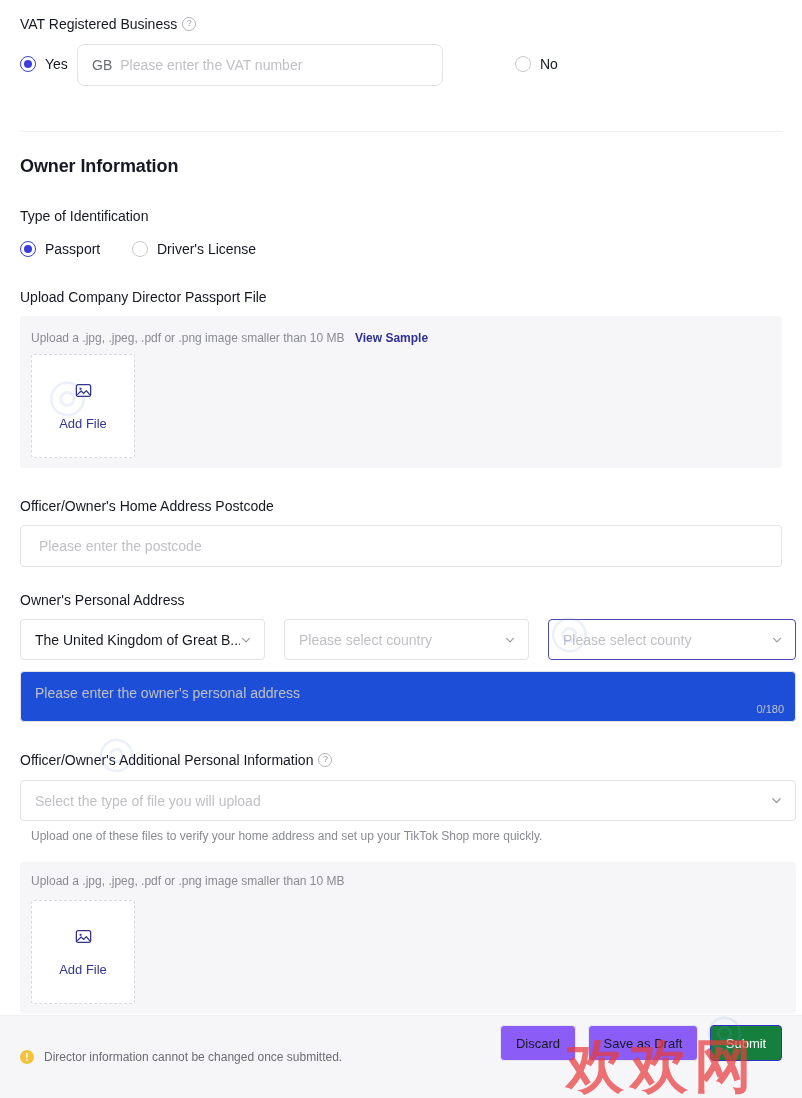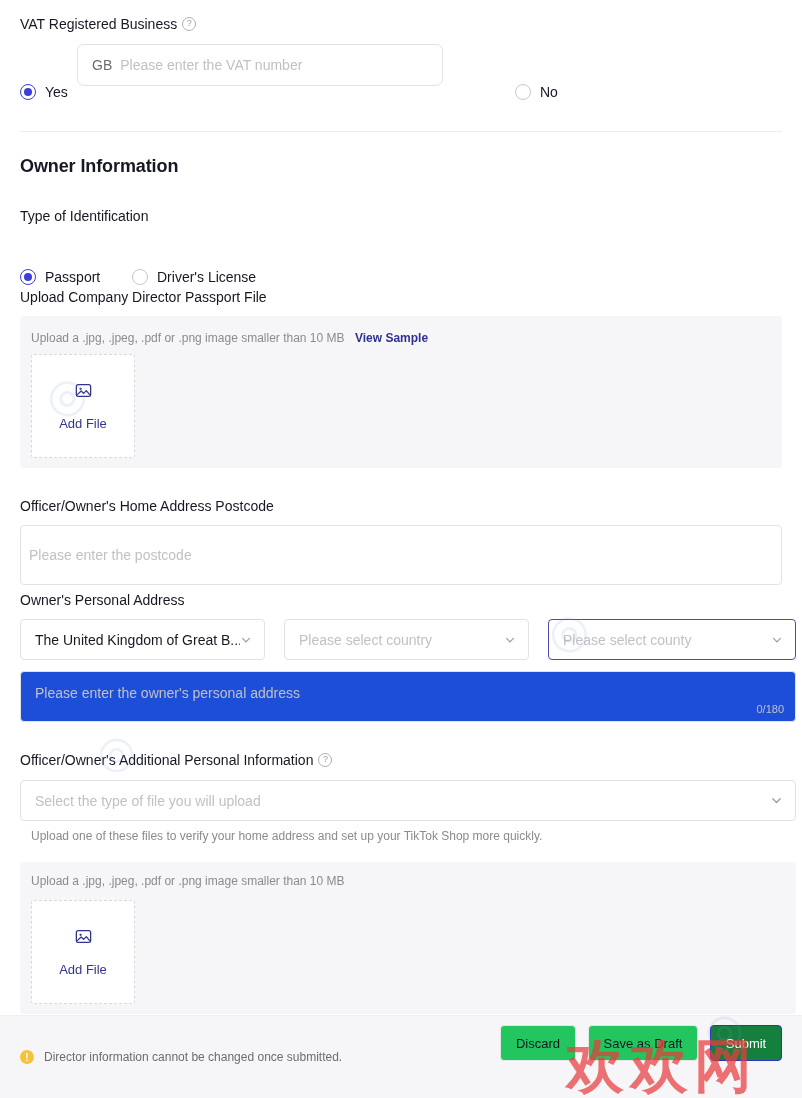--- a/index.html
+++ b/index.html
@@ -38,21 +38,21 @@
     font-size: 9px;
     line-height: 1;
     vertical-align: middle;
     margin-left: 5px;
     position: relative;
     top: -1px;
     cursor: pointer;
   }
 
   
-  .radio-row { display: flex; align-items: center; margin-top: 28px; }
+  .radio-row { display: flex; align-items: center; }
   .radio {
     width: 16px; height: 16px;
     border-radius: 50%;
     border: 1px solid #c9cace;
     background: #fff;
     display: inline-flex;
     align-items: center;
     justify-content: center;
     flex: none;
     cursor: pointer;
@@ -157,21 +157,21 @@
   .footer-note { font-size: 12px; color: #6b6c73; margin-left: 10px; }
   .btn {
     border-radius: 4px;
     font-size: 13px;
     display: inline-flex;
     align-items: center;
     justify-content: center;
     cursor: pointer;
     white-space: nowrap;
   }
-  .btn-secondary { background: #22c55e; border: 1px solid #e6e6ea; color: #161823; }
+  .btn-secondary { background: #8b5cf6; border: 1px solid #e6e6ea; color: #161823; }
   .btn-primary { background: #15803d; border: 1px solid #2f32c4; color: #fff; }
 
   
   .wm {
     position: absolute;
     pointer-events: none;
     user-select: none;
   }
   .wm-red {
     color: rgba(232, 60, 60, 0.72);
@@ -240,21 +240,21 @@
           <circle cx="6.6" cy="8" r="1.35" fill="#33348c"></circle>
           <path d="M3 14.6l4.2-4.1 3 2.9 3.1-3.2 3.7 4.4" stroke="#33348c" stroke-width="1.5" stroke-linejoin="round" stroke-linecap="round" fill="none"></path>
         </svg>
       </span>
       <span class="add-file-label">Add File</span>
     </div>
   </div>
 
   <div class="field-label" style="position:absolute; left:20px; top:496px;">Officer/Owner's Home Address Postcode</div>
 
-  <div class="input-box" style="position:absolute; left:20px; top:525px; width:762px; height:60px; padding-left:8px;">
+  <div class="input-box" style="position:absolute; left:20px; top:525px; width:762px; height:42px; padding-left:18px;">
     <span class="placeholder">Please enter the postcode</span>
   </div>
 
   <div class="field-label" style="position:absolute; left:20px; top:590px;">Owner's Personal Address</div>
 
   <div class="select-box" style="position:absolute; left:20px; top:619px; width:245px; height:41px;">
     <span class="select-val">The United Kingdom of Great B...</span>
     <span class="chev">
       <svg width="12" height="12" viewBox="0 0 12 12" fill="none">
           <path d="M2.6 4.4L6 7.8l3.4-3.4" stroke="#9a9ba0" stroke-width="1.2" fill="none" stroke-linecap="round" stroke-linejoin="round"></path>

